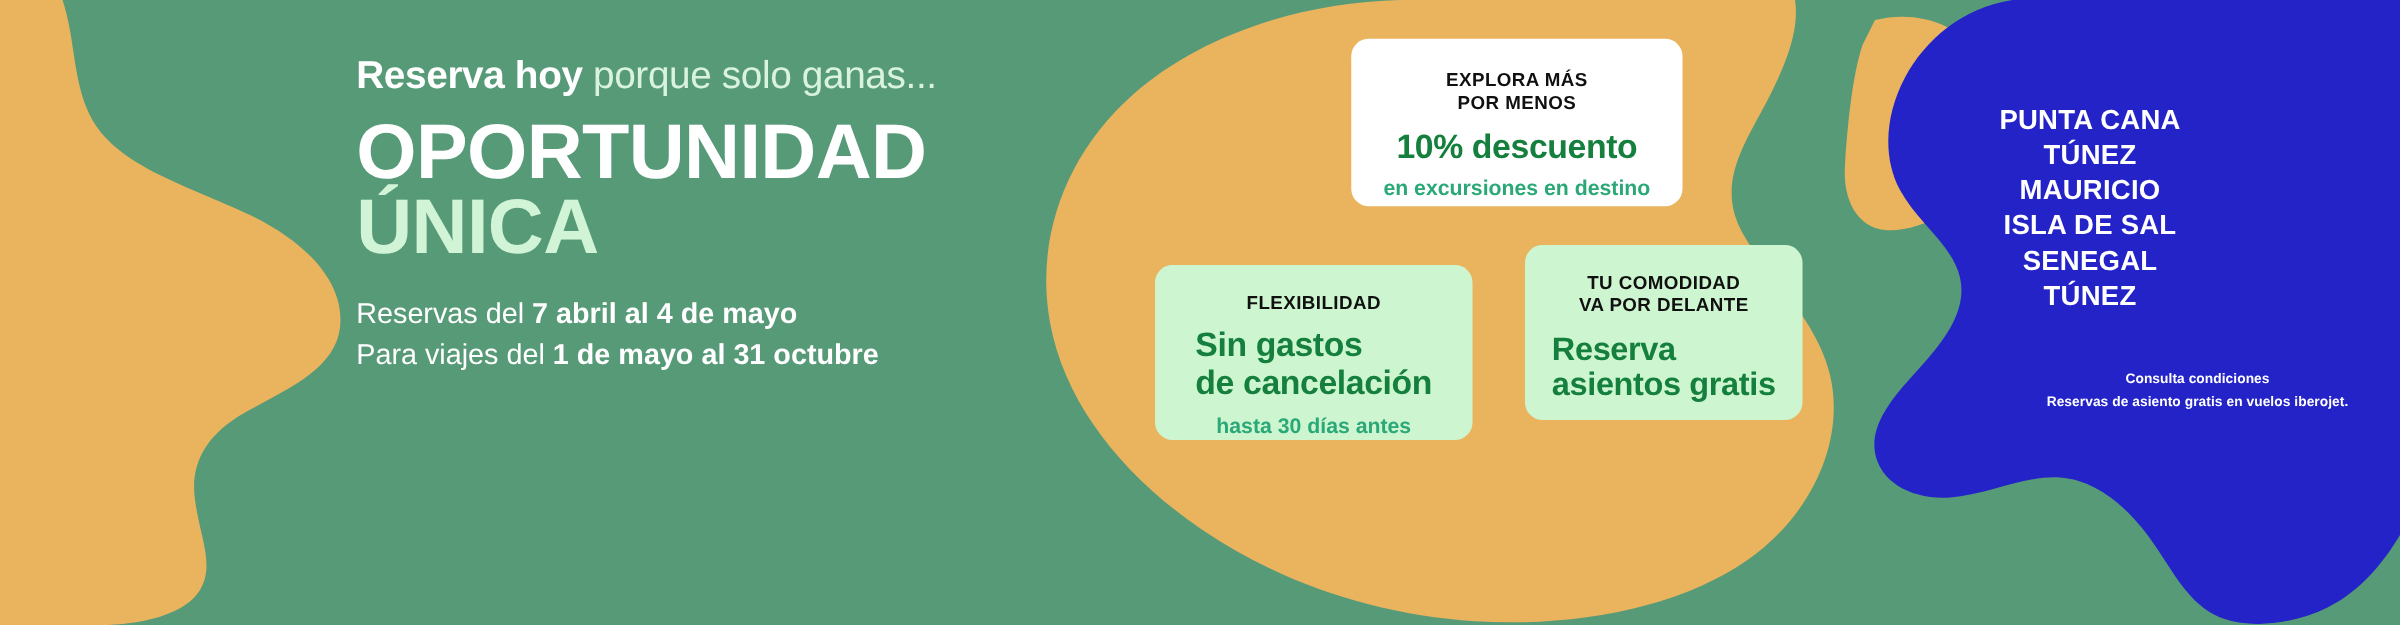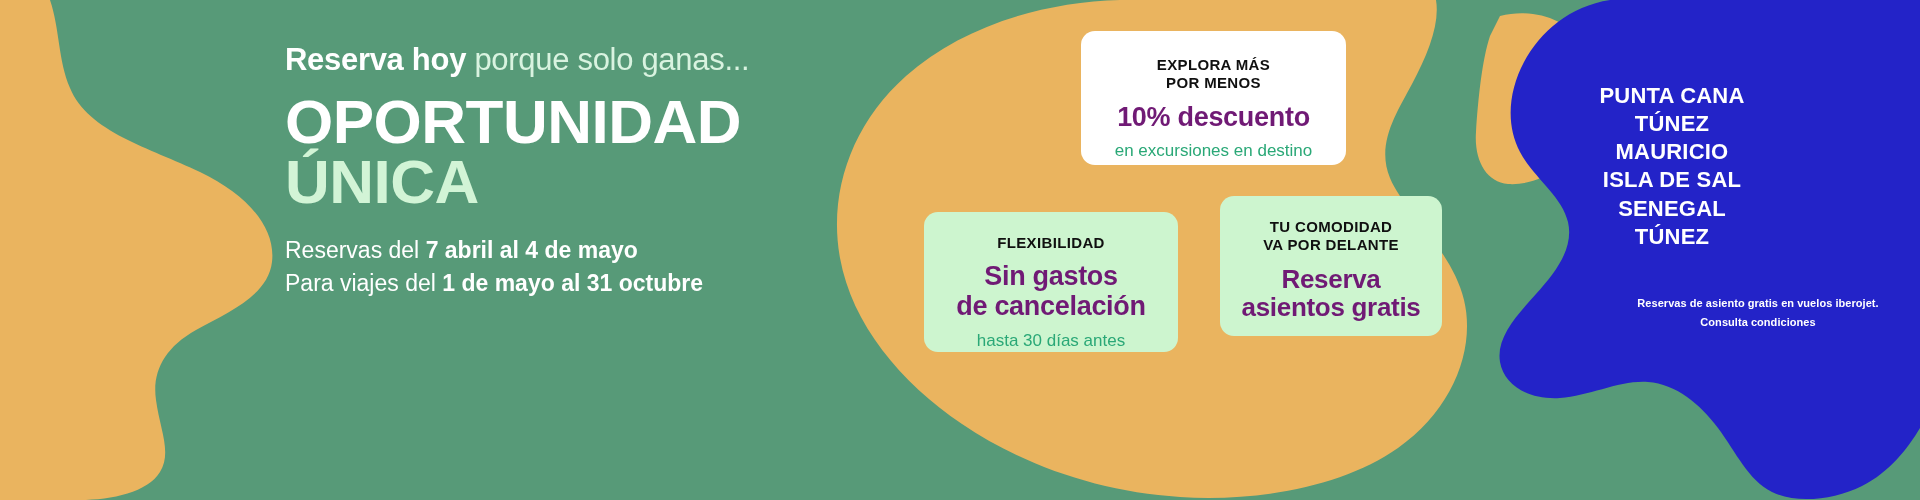--- a/index.html
+++ b/index.html
@@ -52,27 +52,27 @@
   }
   .card-mint-b{
     left:1220px;top:196px;width:222px;height:140px;
     background:#cdf5cf;padding-top:22px;
   }
   .card-kicker{
     color:#101010;font-weight:700;font-size:15px;
     line-height:1.22;letter-spacing:0.35px;text-align:center;
   }
   .card-main{
-    color:#701a75;font-weight:700;font-size:27px;
-    line-height:1.1;text-align:center;margin-top:10px;
+    color:#15803d;font-weight:700;font-size:27px;
+    line-height:1.1;text-align:left;margin-top:10px;
     letter-spacing:-0.3px;
   }
   .card-main.small{font-size:26px;}
   .card-sub{
-    color:#2aa877;font-weight:400;font-size:17px;
+    color:#2aa877;font-weight:700;font-size:17px;
     text-align:center;margin-top:9px;
   }
 
   
   .dest-block{
     position:absolute;left:1552px;top:82px;width:240px;z-index:7;
     text-align:center;
   }
   .dest-item{
     color:#ffffff;font-weight:700;font-size:22px;
@@ -167,17 +167,17 @@
   <div class="dest-block">
     <div class="dest-item">PUNTA CANA</div>
     <div class="dest-item">TÚNEZ</div>
     <div class="dest-item">MAURICIO</div>
     <div class="dest-item">ISLA DE SAL</div>
     <div class="dest-item">SENEGAL</div>
     <div class="dest-item">TÚNEZ</div>
   </div>
 
   <div class="fineprint">
+    <div class="fine-line">Consulta condiciones</div>
     <div class="fine-line">Reservas de asiento gratis en vuelos iberojet.</div>
-    <div class="fine-line">Consulta condiciones</div>
   </div>
 
 </div>
 
 </body></html>

